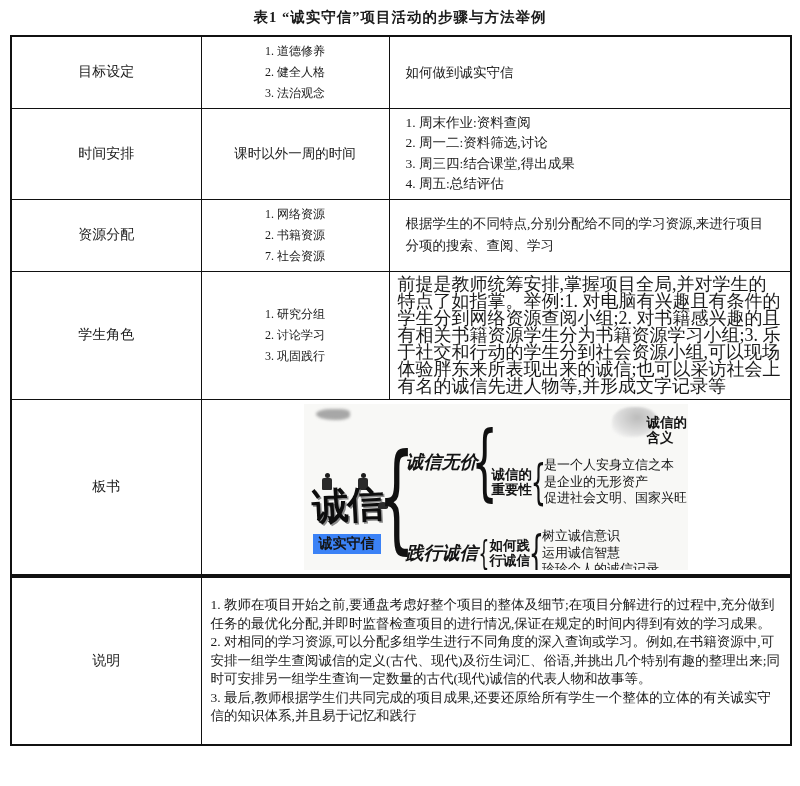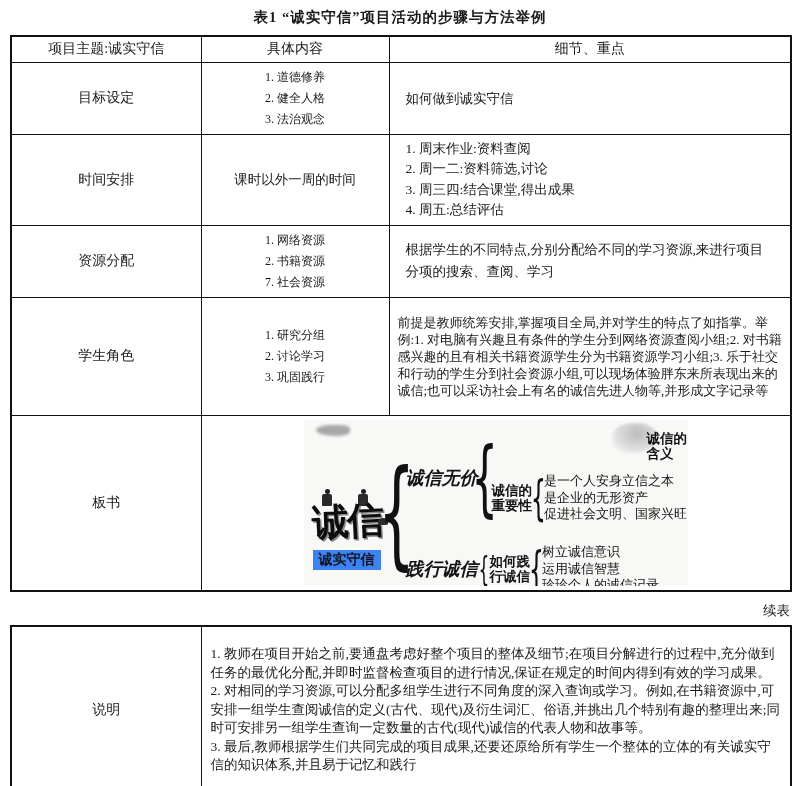--- a/index.html
+++ b/index.html
@@ -40,21 +40,21 @@
     line-height: 21px;
   }
   .detail-cell {
     text-align: left;
     font-size: 13.5px;
     padding: 4px 16px;
     line-height: 21px;
   }
   .detail-lines { line-height: 20.5px; }
   .para-cell { line-height: 22px; }
-  .tight-cell { font-size: 13px; line-height: 17px; padding: 4px 8px; }
+  .tight-cell { font-size: 18px; line-height: 17px; padding: 4px 8px; }
   .r-hdr  { height: 26px; }
   .r-goal { height: 72px; }
   .r-time { height: 85px; }
   .r-res  { height: 72px; }
   .r-role { height: 118px; }
   .r-board{ height: 176px; }
   .board-cell { padding: 0; vertical-align: middle; }
 
   
   .board {
@@ -160,25 +160,20 @@
 
   <div class="doc-title">表1  “诚实守信”项目活动的步骤与方法举例</div>
 
   <table class="doc">
     <colgroup>
         <col style="width:190px">
         <col style="width:188px">
         <col style="width:402px">
       </colgroup>
     <tbody>
-        <tr class="r-hdr">
-      <th class="hdr-cell">项目主题:诚实守信</th>
-      <th class="hdr-cell">具体内容</th>
-      <th class="hdr-cell">细节、重点</th>
-    </tr>
 
     <tr class="r-goal">
       <td class="label-cell">目标设定</td>
       <td class="list-cell">
         <div class="list-block">
           <div>1. 道德修养</div>
           <div>2. 健全人格</div>
           <div>3. 法治观念</div>
         </div>
       </td>
@@ -292,21 +287,20 @@
               </div>
             </div>
           </div>
         </div>
 
       </td>
     </tr>
   </tbody>
     </table>
 
-  <div class="contd-label">续表</div>
 
   <table class="doc">
     <colgroup>
         <col style="width:190px">
         <col style="width:590px">
       </colgroup>
     <tbody>
         <tr class="r-notes">
       <td class="label-cell">说明</td>
       <td class="notes-cell">

